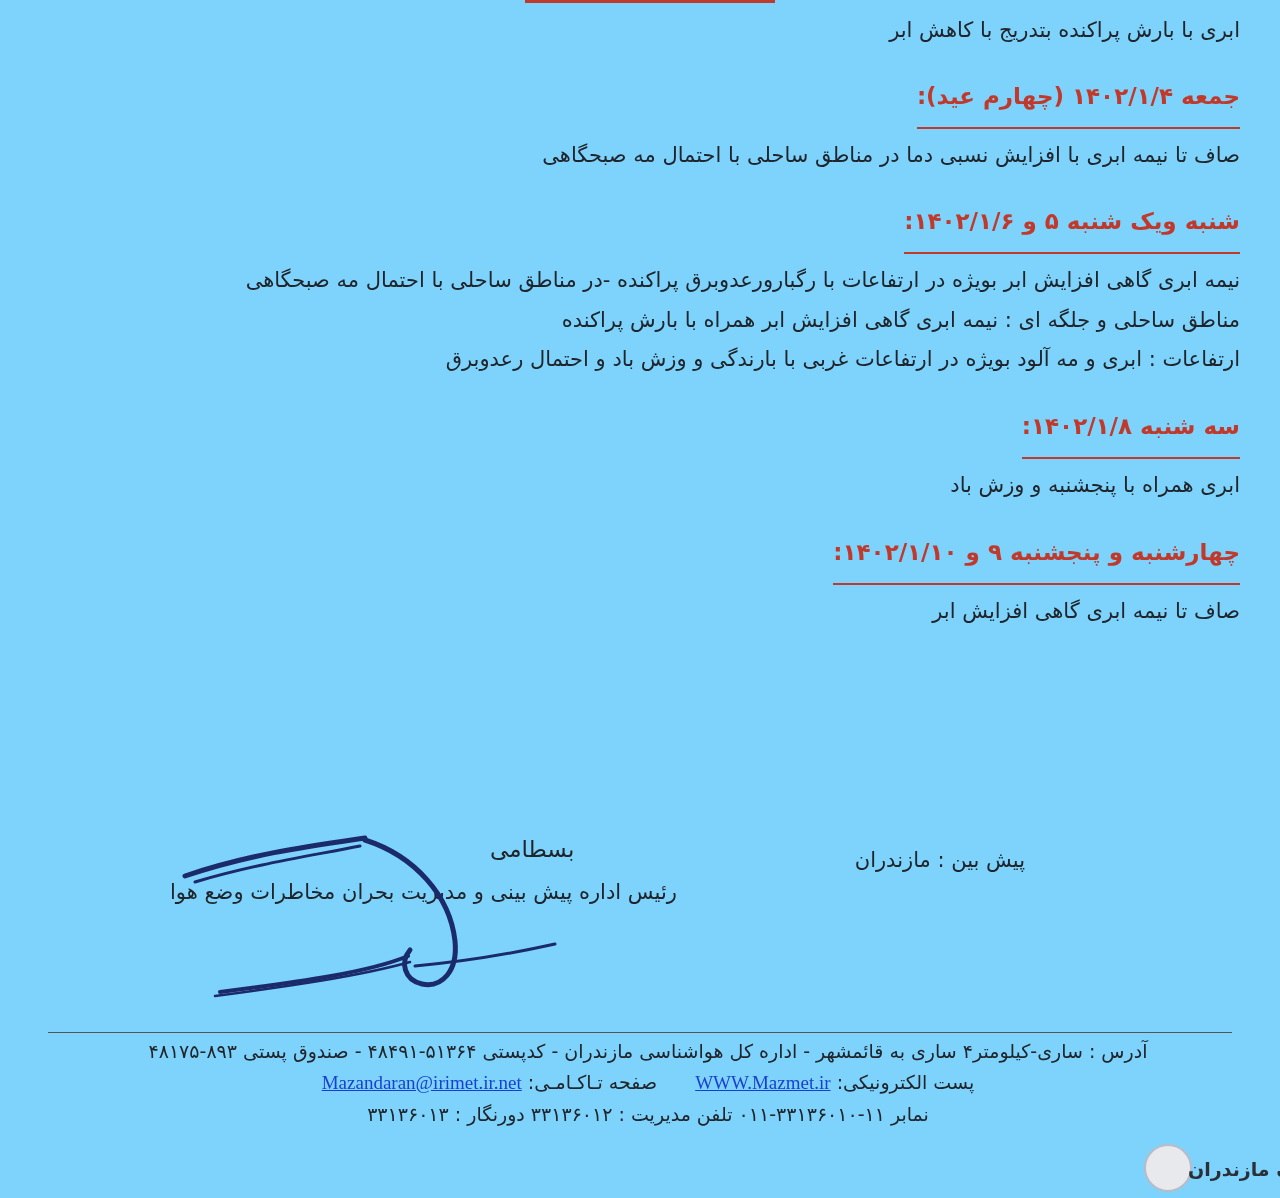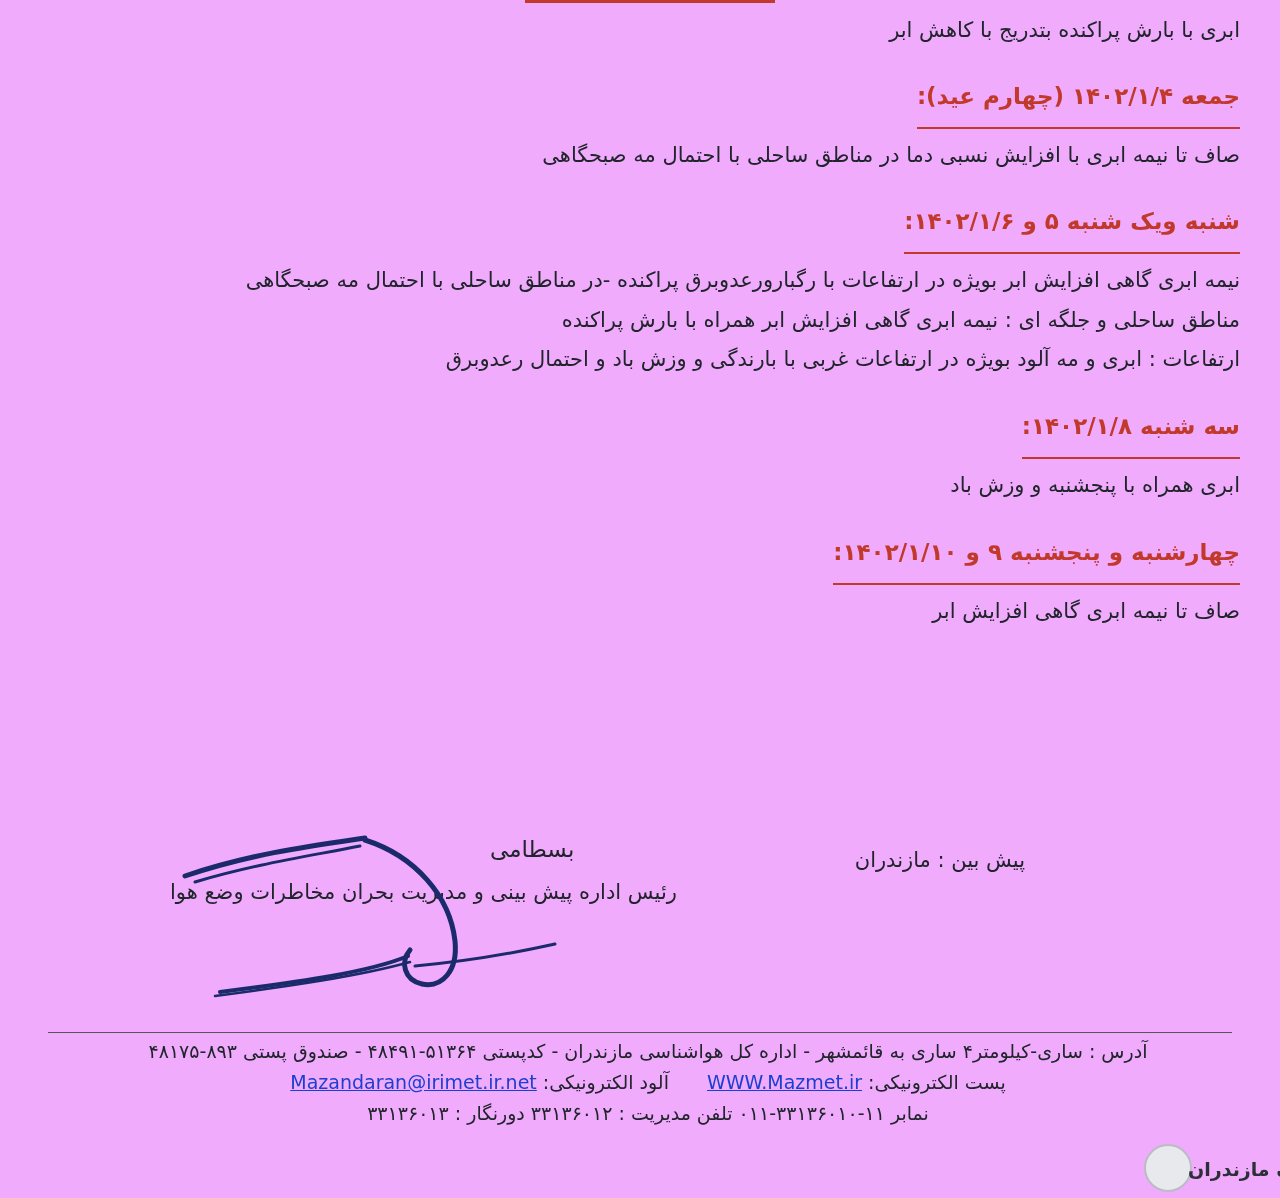--- a/index.html
+++ b/index.html
@@ -9,21 +9,21 @@
   }
   body {
     font-family: "DejaVu Sans", "Liberation Sans", sans-serif;
     color: #1a1a1a;
   }
   #page {
     position: relative;
     width: 1280px;
     height: 1198px;
     margin: 0 auto;
-    background: #f0abfc;
+    background: #7dd3fc;
     overflow: hidden;
   }
 
   
   .top-rule {
     position: absolute;
     top: 0px;
     left: 525px;
     width: 250px;
     height: 3px;
@@ -131,20 +131,21 @@
     color: #20242b;
     margin-bottom: 9px;
     white-space: nowrap;
     padding-left: 16px;
   }
   .link {
     color: #1a3fd0;
     text-decoration: underline;
     direction: ltr;
     unicode-bidi: embed;
+    font-family: Liberation Serif, serif;
   }
   .footer .sep { display: inline-block; width: 26px; }
 
   
   .watermark {
     position: absolute;
     bottom: 2px;
     left: 1142px;
     width: 132px;
     height: 54px;
@@ -224,21 +225,21 @@
   </div>
 
   <div class="footer-rule"></div>
 
   <div class="footer">
     <div>آدرس : ساری-کیلومتر۴ ساری به قائمشهر - اداره کل هواشناسی مازندران - کدپستی ۵۱۳۶۴-۴۸۴۹۱ - صندوق پستی ۸۹۳-۴۸۱۷۵</div>
     <div>
       <span>پست الکترونیکی:</span>
       <span class="link">WWW.Mazmet.ir</span>
       <span class="sep"></span>
-      <span>آلود الکترونیکی:</span>
+      <span>صفحه تـاکـامـی:</span>
       <span class="link">Mazandaran@irimet.ir.net</span>
     </div>
     <div>نمابر ۱۱-۳۳۱۳۶۰۱۰-۰۱۱    تلفن مدیریت : ۳۳۱۳۶۰۱۲   دورنگار : ۳۳۱۳۶۰۱۳</div>
   </div>
 
   <div class="watermark">
     <div class="wm-circle"></div>
     <div class="wm-text">تابناک مازندران</div>
   </div>
 

